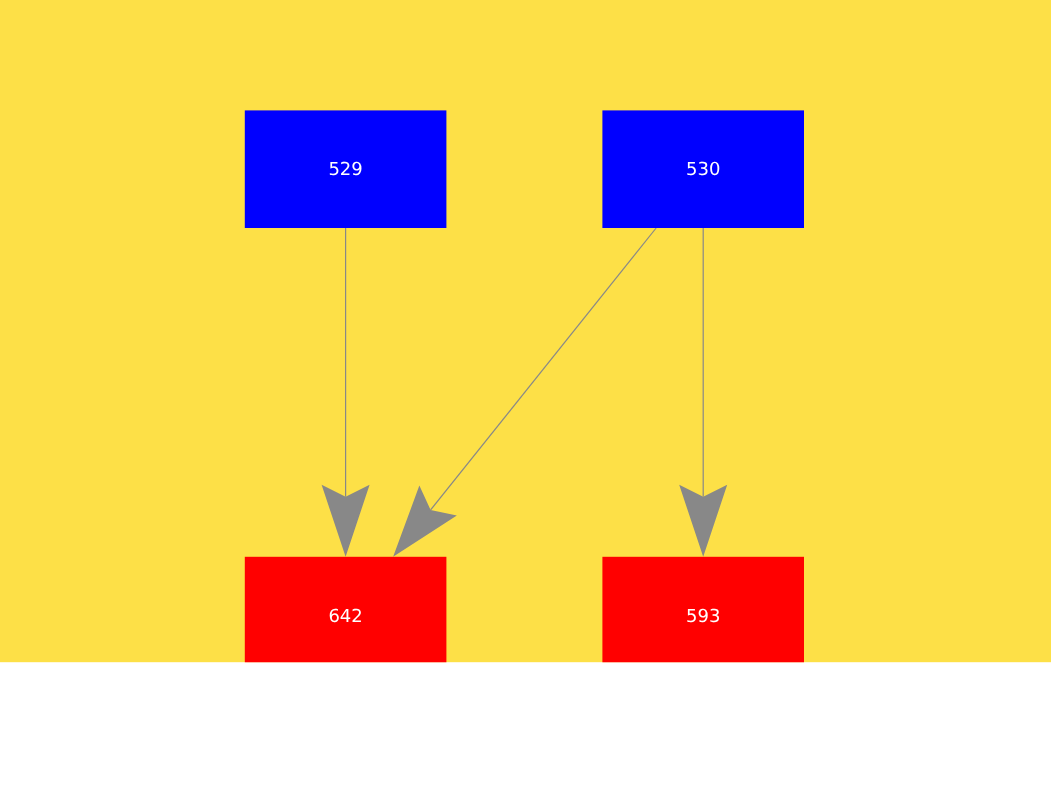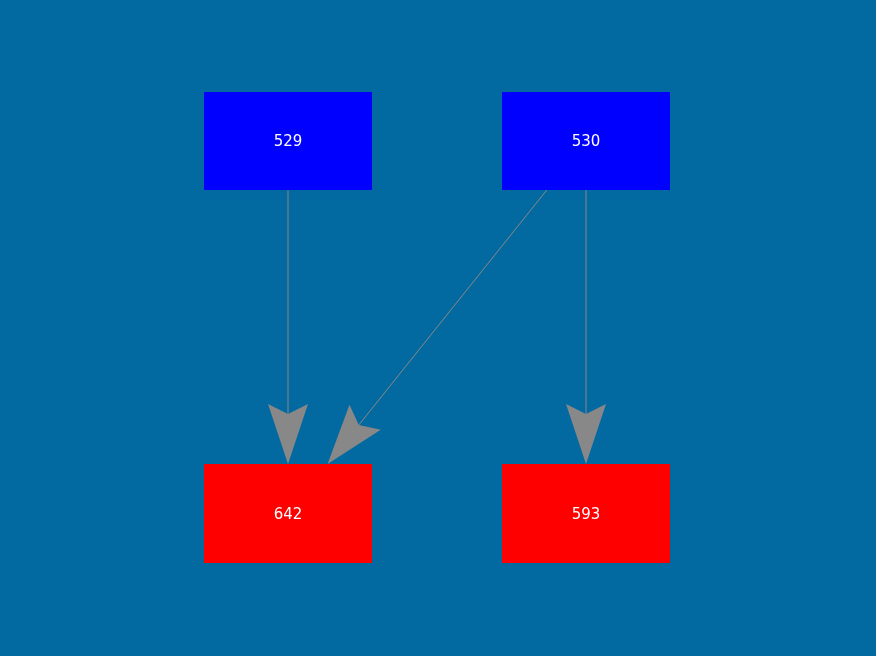--- a/index.html
+++ b/index.html
@@ -4,22 +4,22 @@
 <style>
   html, body {
     margin: 0;
     padding: 0;
     background: #ffffff;
     font-family: "DejaVu Sans", "Liberation Sans", sans-serif;
   }
   .canvas {
     position: relative;
     width: 876px;
-    height: 656px;
-    background: #0369a1;
+    height: 552px;
+    background: #fde047;
     overflow: hidden;
     text-align: center;
   }
   .canvas svg {
     display: block;
     width: 876px;
     height: 656px;
   }
   .node-label {
     font-family: "DejaVu Sans", "Liberation Sans", sans-serif;

